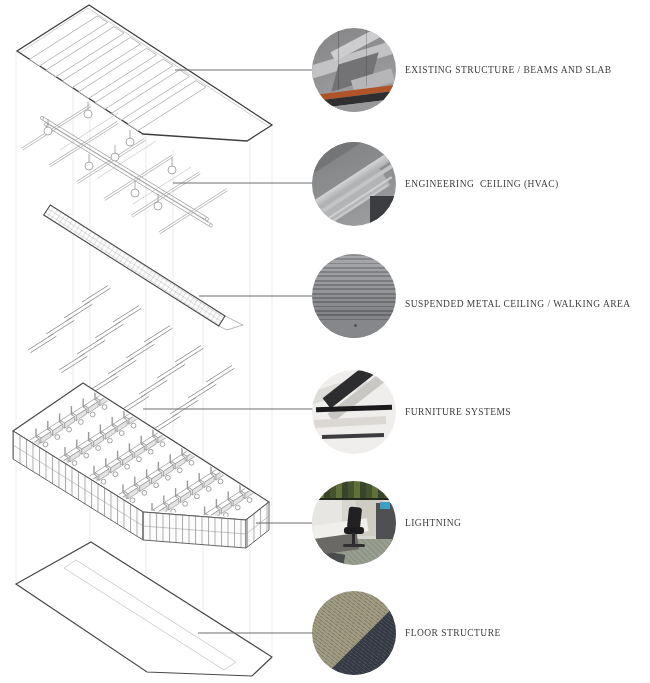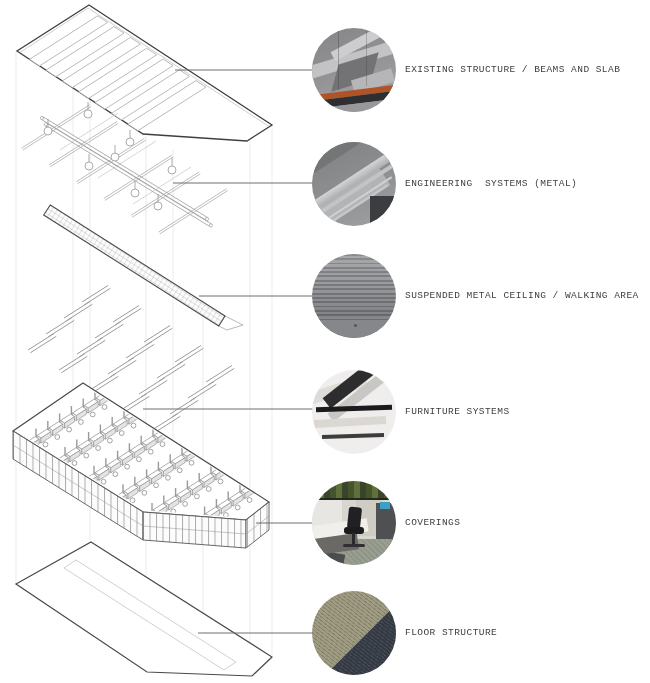--- a/index.html
+++ b/index.html
@@ -1,17 +1,17 @@
 <!DOCTYPE html>
 <html style="--background: #ffffff; --label-text: #3e3e40; --leader-line: #6e6e70; --outline-dark: #3f3f41; --line-mid: #9c9c9e; --projection-line: #e3e3e5; --accent-orange: #b05427; --plant-green: #5f7039; --carpet-olive: #a09c84; --carpet-navy: #343a44;"><head>
 <meta charset="utf-8">
 <style>
   html,body{margin:0;padding:0;background:#fff;}
   .canvas{position:relative;width:650px;height:683px;background:var(--background,#fff);overflow:hidden;
-          font-family:Liberation Mono, monospace;}
+          font-family:Liberation Serif, serif;}
   .canvas svg{position:absolute;left:0;top:0;}
 
   
   .layer-label{position:absolute;left:405px;font-size:9.5px;line-height:12px;color:var(--label-text,#3e3e40);
                letter-spacing:.45px;white-space:pre;}
 
   
   .photo{position:absolute;left:312px;width:84px;height:84px;border-radius:50%;overflow:hidden;}
   .photo div{position:absolute;}
 
@@ -333,19 +333,19 @@
     <div class="chairseat"></div>
     <div class="chairpost"></div>
     <div class="chairbase"></div>
   </div>
 
   <div class="photo p6" style="top:591px">
     <div class="dark"></div>
   </div>
 
   <div class="layer-label" style="top:64px">EXISTING STRUCTURE / BEAMS AND SLAB</div>
-  <div class="layer-label" style="top:178px">ENGINEERING  SYSTEMS (METAL)</div>
-  <div class="layer-label" style="top:290px">SUSPENDED METAL CEILING / WALKING AREA</div>
+  <div class="layer-label" style="top:178px">ENGINEERING  CEILING (HVAC)</div>
+  <div class="layer-label" style="top:298px">SUSPENDED METAL CEILING / WALKING AREA</div>
   <div class="layer-label" style="top:406px">FURNITURE SYSTEMS</div>
-  <div class="layer-label" style="top:517px">COVERINGS</div>
+  <div class="layer-label" style="top:517px">LIGHTNING</div>
   <div class="layer-label" style="top:627px">FLOOR STRUCTURE</div>
 
 </div>
 
 </body></html>

